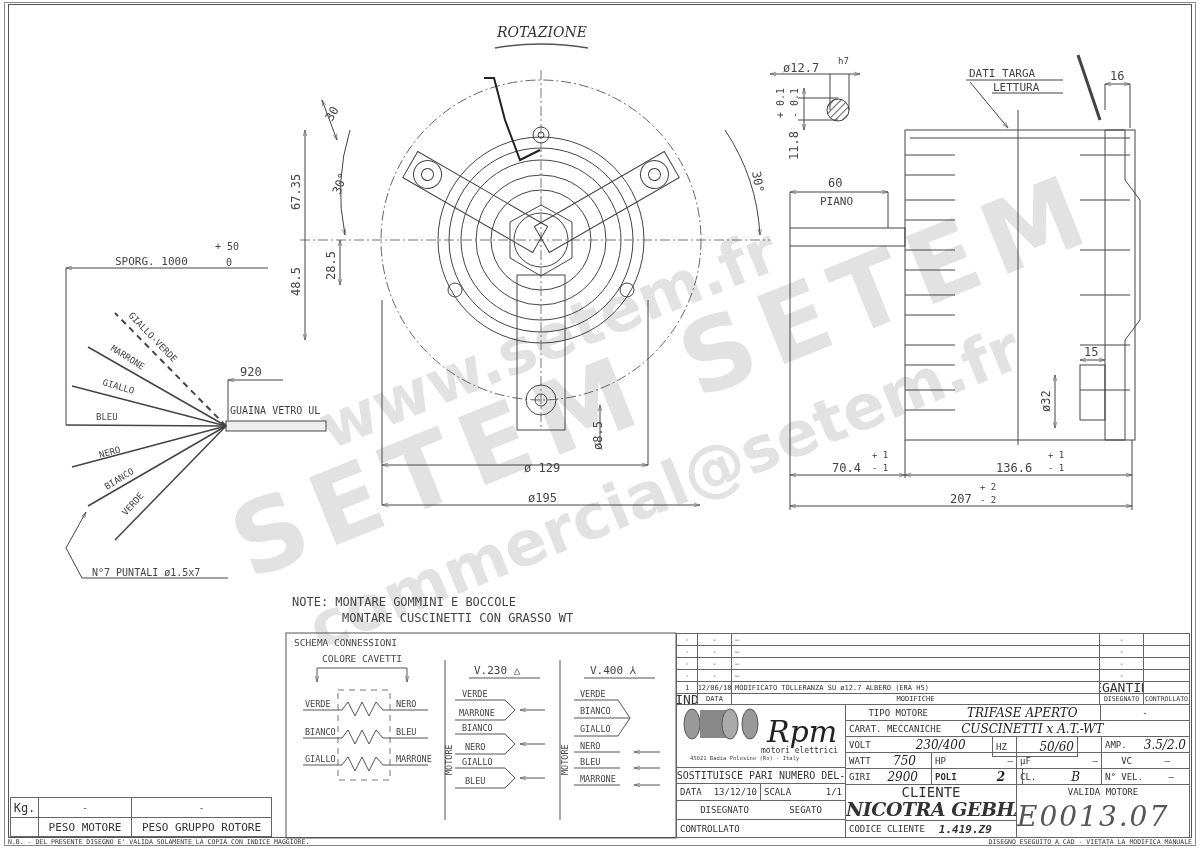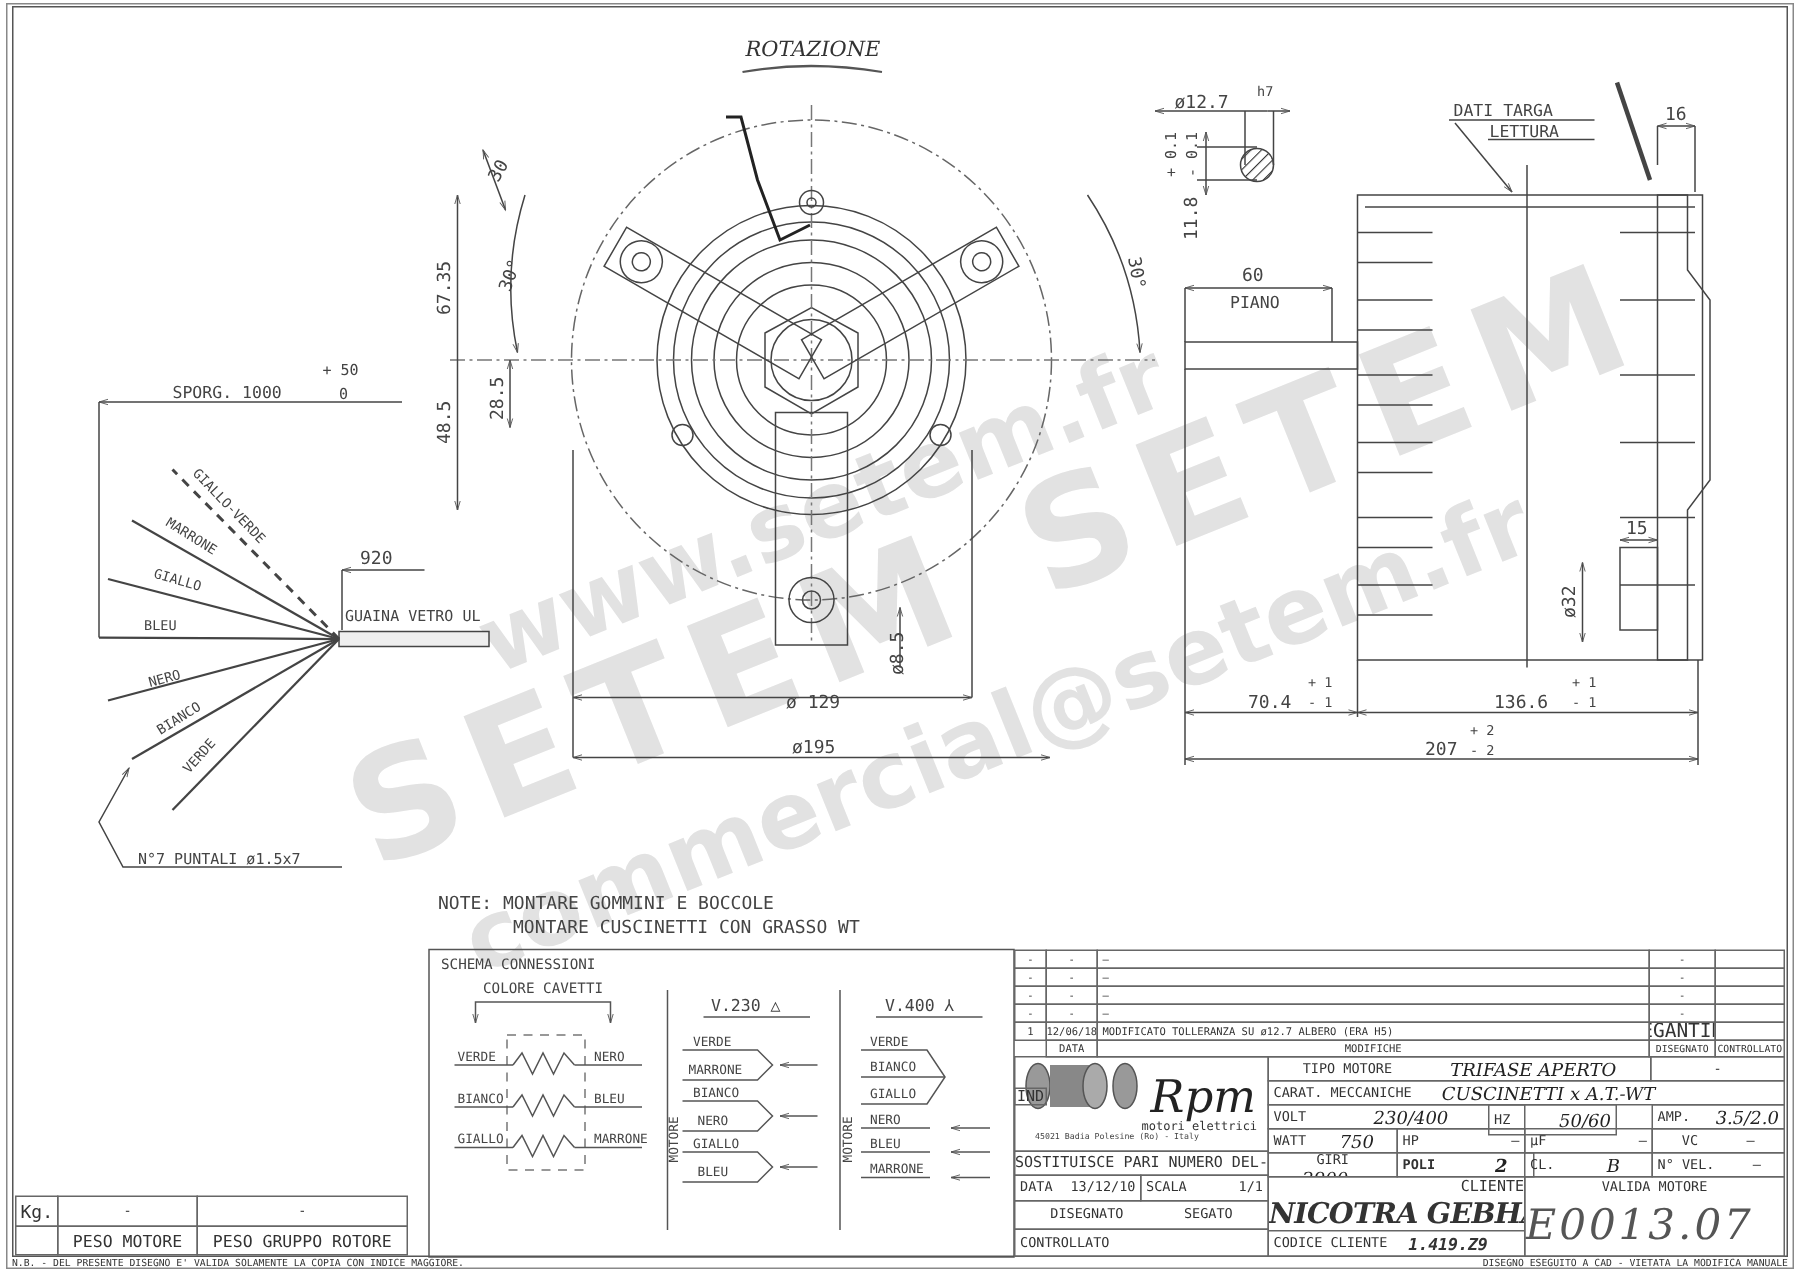--- a/index.html
+++ b/index.html
@@ -315,21 +315,21 @@
   <div class="cell" style="left:731px;top:669px;width:369px;height:13px;font-size:7px;">—</div>
   <div class="cell c" style="left:1099px;top:669px;width:45px;height:13px;font-size:7px;">-</div>
   <div class="cell c" style="left:1143px;top:669px;width:47px;height:13px;font-size:7px;"></div>
 
   <div class="cell c" style="left:676px;top:681px;width:22px;height:13px;font-size:7px;">1</div>
   <div class="cell c" style="left:697px;top:681px;width:35px;height:13px;font-size:7px;">12/06/18</div>
   <div class="cell" style="left:731px;top:681px;width:369px;height:13px;font-size:7px;">MODIFICATO TOLLERANZA SU ø12.7 ALBERO (ERA H5)</div>
   <div class="cell c" style="left:1099px;top:681px;width:45px;height:13px;font-size:13px;">SEGANTINI</div>
   <div class="cell c" style="left:1143px;top:681px;width:47px;height:13px;font-size:7px;"></div>
 
-  <div class="cell c" style="left:676px;top:693px;width:22px;height:12px;font-size:10px;margin-top:32px;">IND</div>
+  <div class="cell c" style="left:676px;top:693px;width:22px;height:12px;font-size:13px;">IND</div>
   <div class="cell c" style="left:697px;top:693px;width:35px;height:12px;font-size:7px;">DATA</div>
   <div class="cell c" style="left:731px;top:693px;width:369px;height:12px;font-size:7px;">MODIFICHE</div>
   <div class="cell c" style="left:1099px;top:693px;width:45px;height:12px;font-size:6.5px;">DISEGNATO</div>
   <div class="cell c" style="left:1143px;top:693px;width:47px;height:12px;font-size:6.5px;">CONTROLLATO</div>
 </div>
 
 <div>
   <div class="cell" style="left:676px;top:704px;width:170px;height:64px;align-items:flex-start;flex-direction:column;justify-content:center;padding-left:90px;">
     <span class="it" style="font-size:30px;line-height:28px;">Rpm</span>
     <span style="font-size:8px;margin-left:-6px;">motori elettrici</span>
@@ -389,39 +389,39 @@
   </div>
   <div class="cell" style="left:1016px;top:752px;width:86px;height:17px;justify-content:space-between;">
     <span>µF</span>
     <span>—</span>
   </div>
   <div class="cell" style="left:1101px;top:752px;width:89px;height:17px;justify-content:space-around;">
     <span>VC</span>
     <span>—</span>
   </div>
 
-  <div class="cell" style="left:845px;top:768px;width:87px;height:17px;justify-content:space-between;flex-direction:column;">
+  <div class="cell" style="left:845px;top:768px;width:87px;height:17px;justify-content:space-between;">
     <span>GIRI</span>
     <span class="it" style="margin-right:10px;">2900</span>
   </div>
   <div class="cell" style="left:931px;top:768px;width:92px;height:17px;justify-content:space-between;font-weight:bold;">
     <span>POLI</span>
     <span class="it" style="margin-right:14px;">2</span>
   </div>
   <div class="cell" style="left:1016px;top:768px;width:86px;height:17px;justify-content:space-between;">
     <span>CL.</span>
     <span class="it" style="margin-right:18px;">B</span>
   </div>
   <div class="cell" style="left:1101px;top:768px;width:89px;height:17px;justify-content:space-between;">
     <span>N° VEL.</span>
     <span style="margin-right:12px;">—</span>
   </div>
 
   <div class="cell" style="left:845px;top:784px;width:172px;height:54px;flex-direction:column;align-items:stretch;padding:0;">
-    <div style="text-align:right;font-size:10px;height:14px;line-height:14px;">CLIENTE</div>
+    <div style="text-align:center;font-size:14px;height:14px;line-height:14px;">CLIENTE</div>
     <div style="text-align:center;font-family:'DejaVu Serif','Liberation Serif',serif;font-style:italic;font-weight:bold;font-size:19px;letter-spacing:-.5px;height:21px;line-height:21px;">NICOTRA GEBHARDT</div>
     <div style="border-top:1px solid #666;font-size:9px;height:17px;display:flex;align-items:center;padding:0 3px;">
       <span>CODICE CLIENTE</span>
       <span style="margin-left:14px;font-weight:bold;font-style:italic;font-size:11px;">1.419.Z9</span>
     </div>
   </div>
   <div class="cell" style="left:1016px;top:784px;width:174px;height:54px;flex-direction:column;align-items:stretch;padding:0;">
     <div style="text-align:center;font-size:9px;height:14px;line-height:14px;">VALIDA MOTORE</div>
     <div style="font-family:'DejaVu Serif','Liberation Serif',serif;font-style:italic;font-size:28px;color:#555;line-height:36px;letter-spacing:2px;">E0013.07</div>
   </div>

